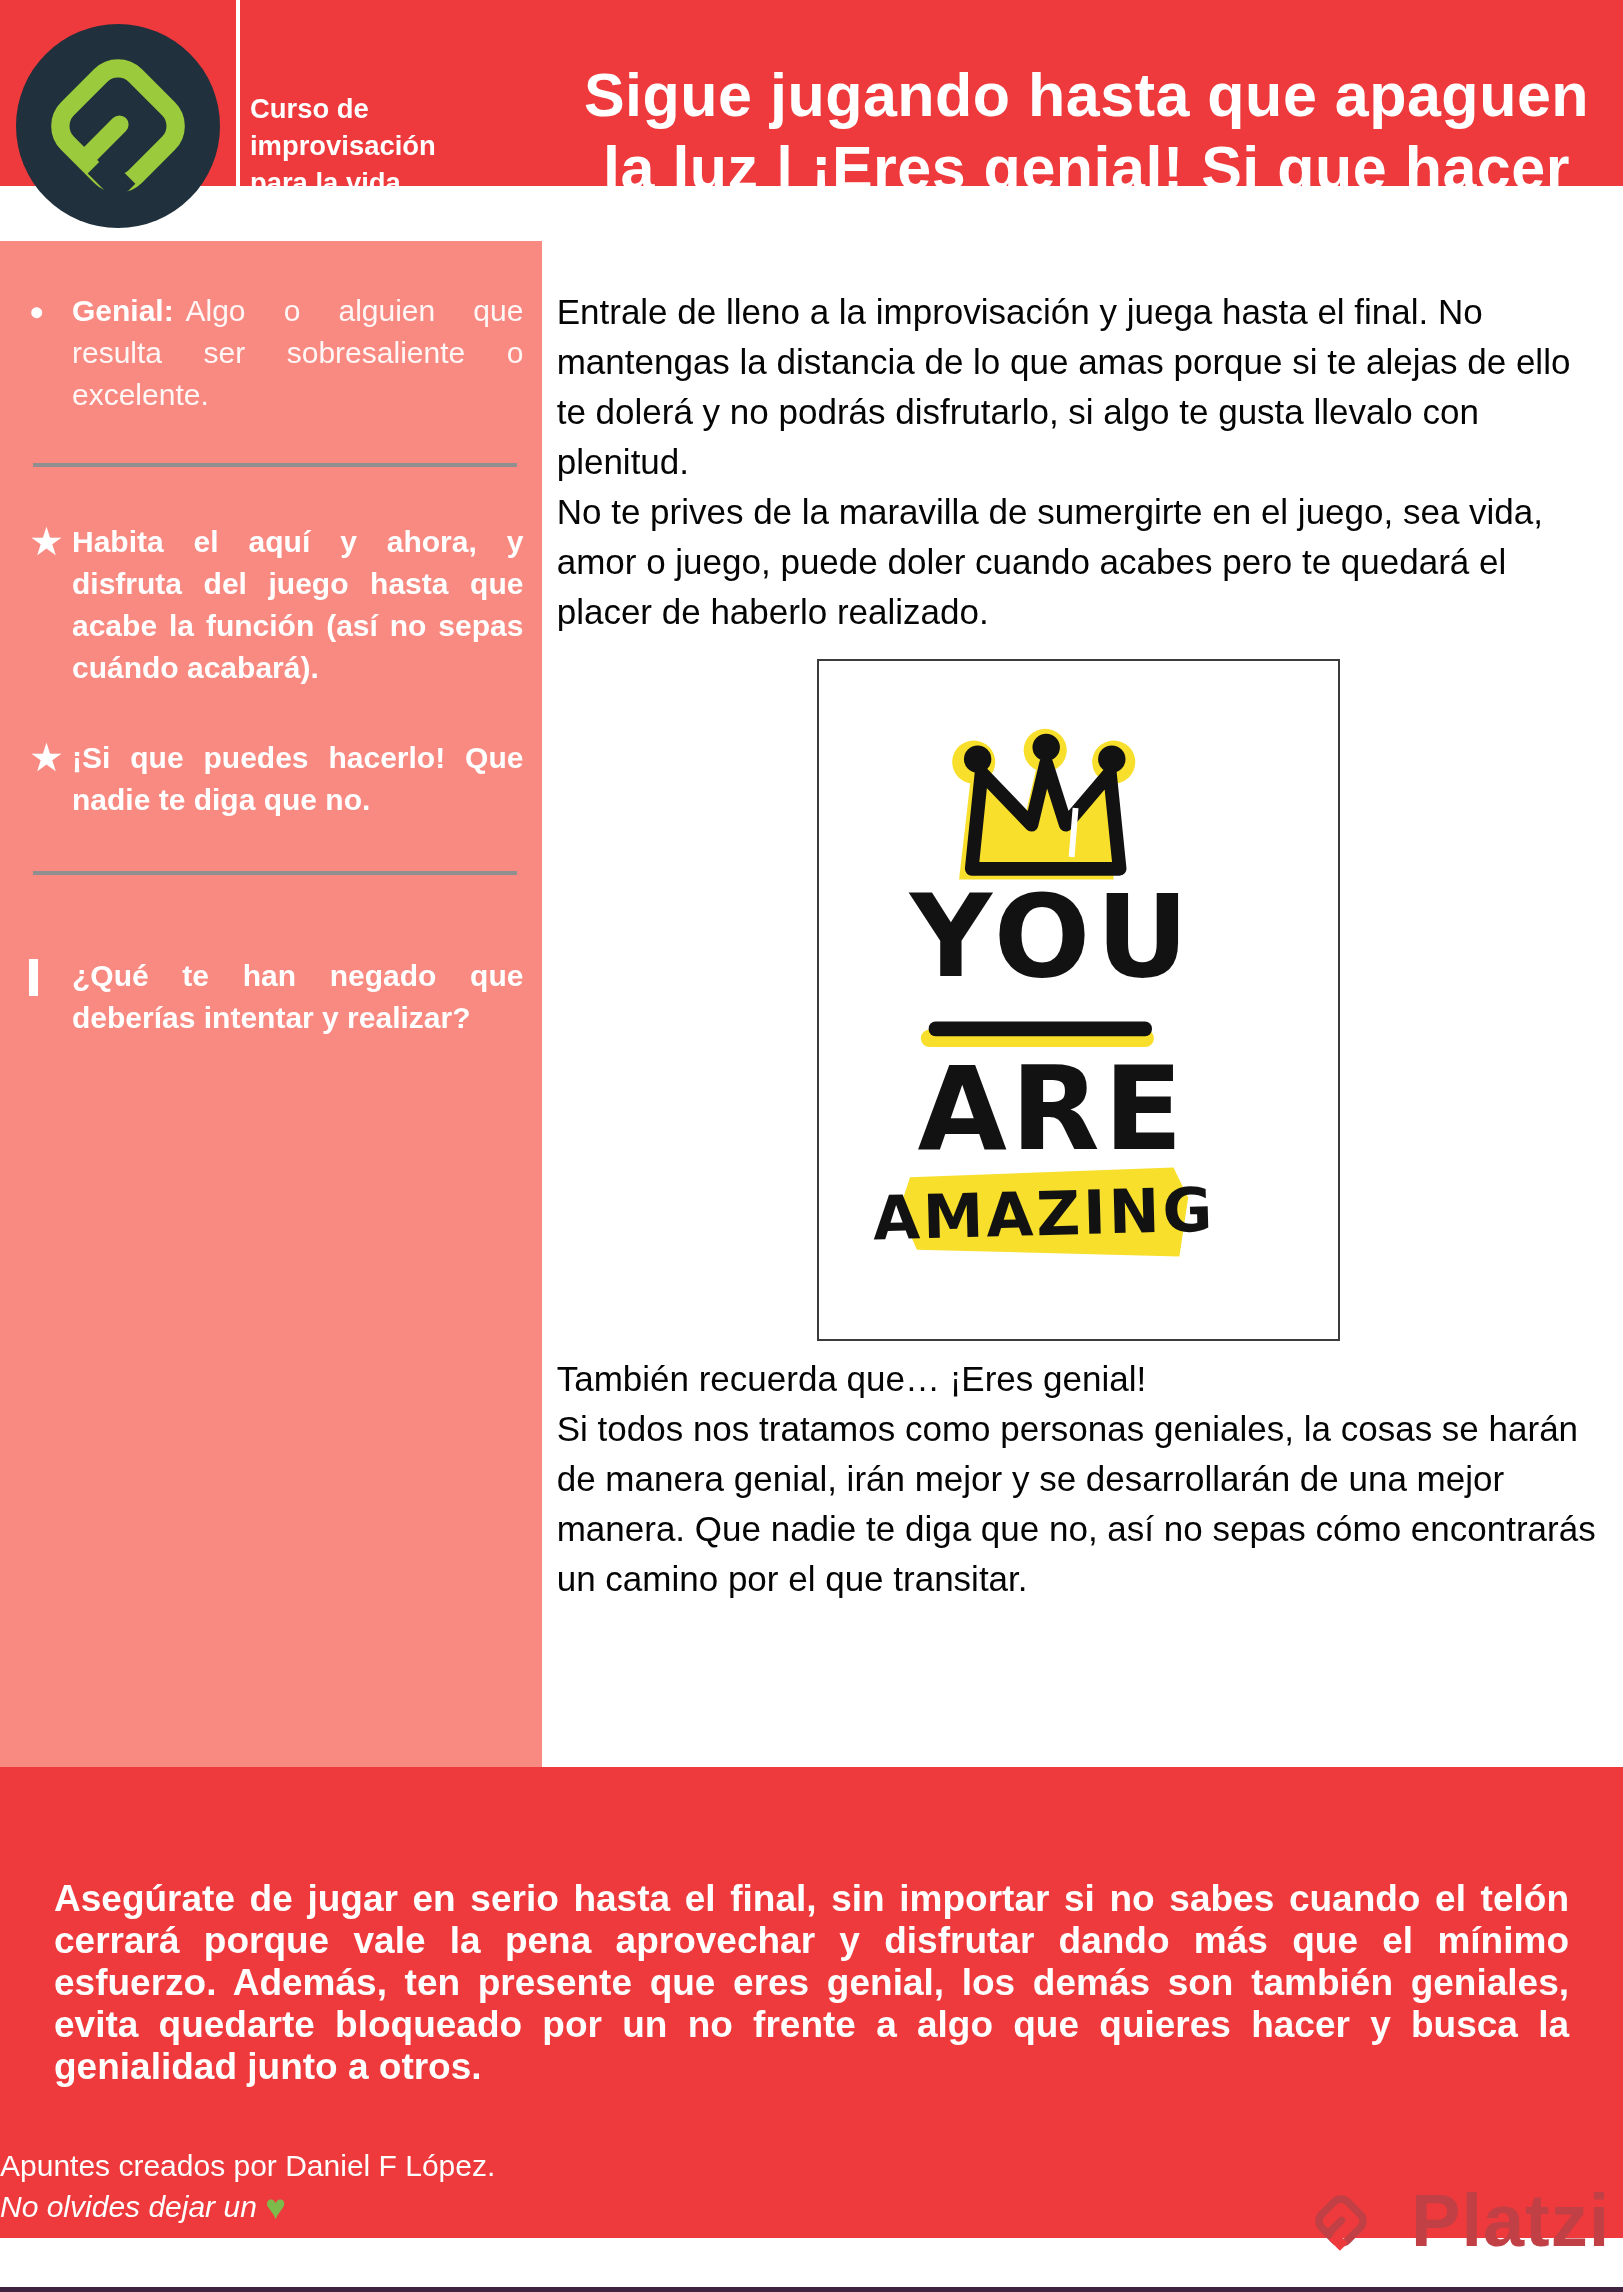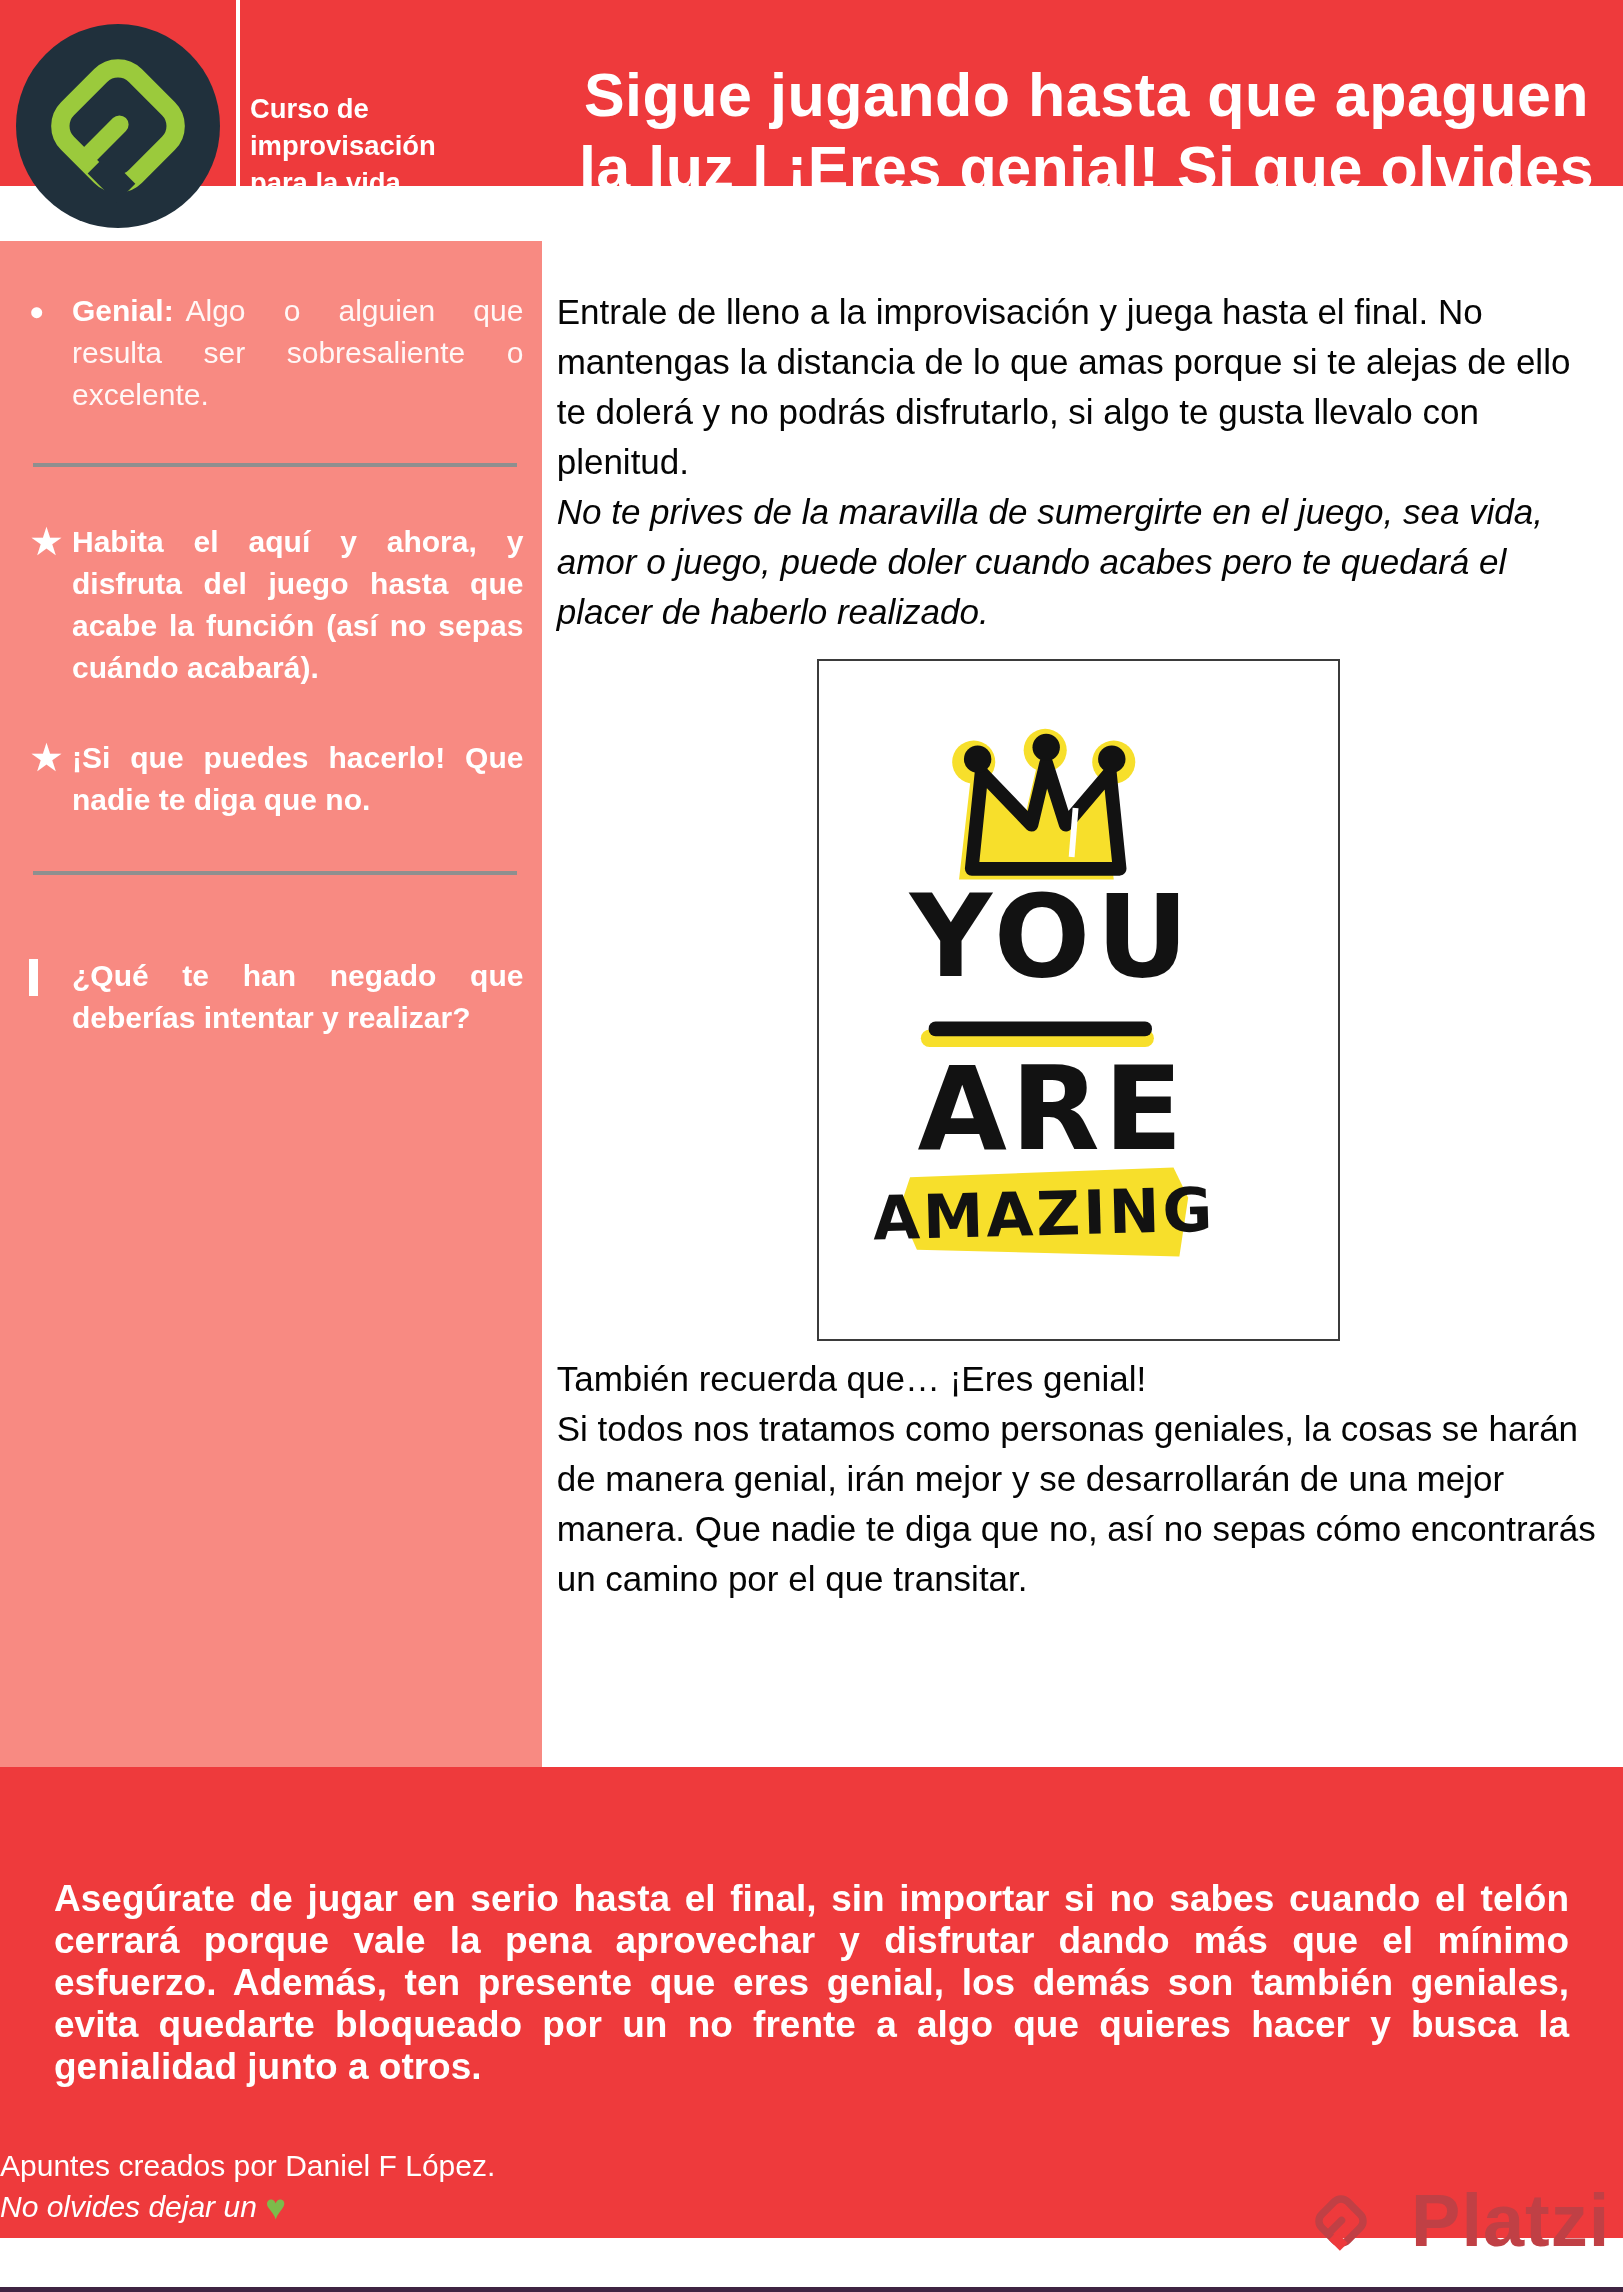--- a/index.html
+++ b/index.html
@@ -54,21 +54,21 @@
   }
 
   
   .main {
     position:absolute; left:542px; top:241px; width:1081px; height:1574px;
     background:#ffffff; color:#050505;
     padding:46px 25.5px 0 14.7px;
     font-size:35px; line-height:50px;
   }
   .main p { margin:0; }
-  .p2 { margin-top:26.5px;font-style:italic; }
+  .p2 { margin-top:26.5px; }
   .p3 { margin-top:44px; }
   .p4 { margin-top:30px; }
   .poster {
     width:523px; height:682px; margin:21.6px 0 0 260px;
     border:2px solid #3B3B3B; background:#ffffff;
   }
 
   
   .footer {
     position:absolute; left:0; top:1767px; width:1623px; height:471px;
@@ -106,21 +106,21 @@
       <path d="M 100 98 L 100 146" stroke="#9BCA3C" stroke-width="18" stroke-linecap="round" fill="none"></path>
     </g>
   </svg>
   <div class="header-vline"></div>
   <div class="course-title">
     <div>Curso de improvisación</div>
     <div>para la vida</div>
   </div>
   <div class="page-title">
     <div>Sigue jugando hasta que apaguen</div>
-    <div>la luz | ¡Eres genial! Si que olvides</div>
+    <div>la luz | ¡Eres genial! Si que hacer</div>
   </div>
 </div>
 
 <div class="sidebar">
 
   <div class="side-item">
     <span class="marker">●</span>
     <p class="body"><b class="lead">Genial:</b><span class="soft">Algo o alguien que resulta ser sobresaliente o excelente.</span></p>
   </div>
 

